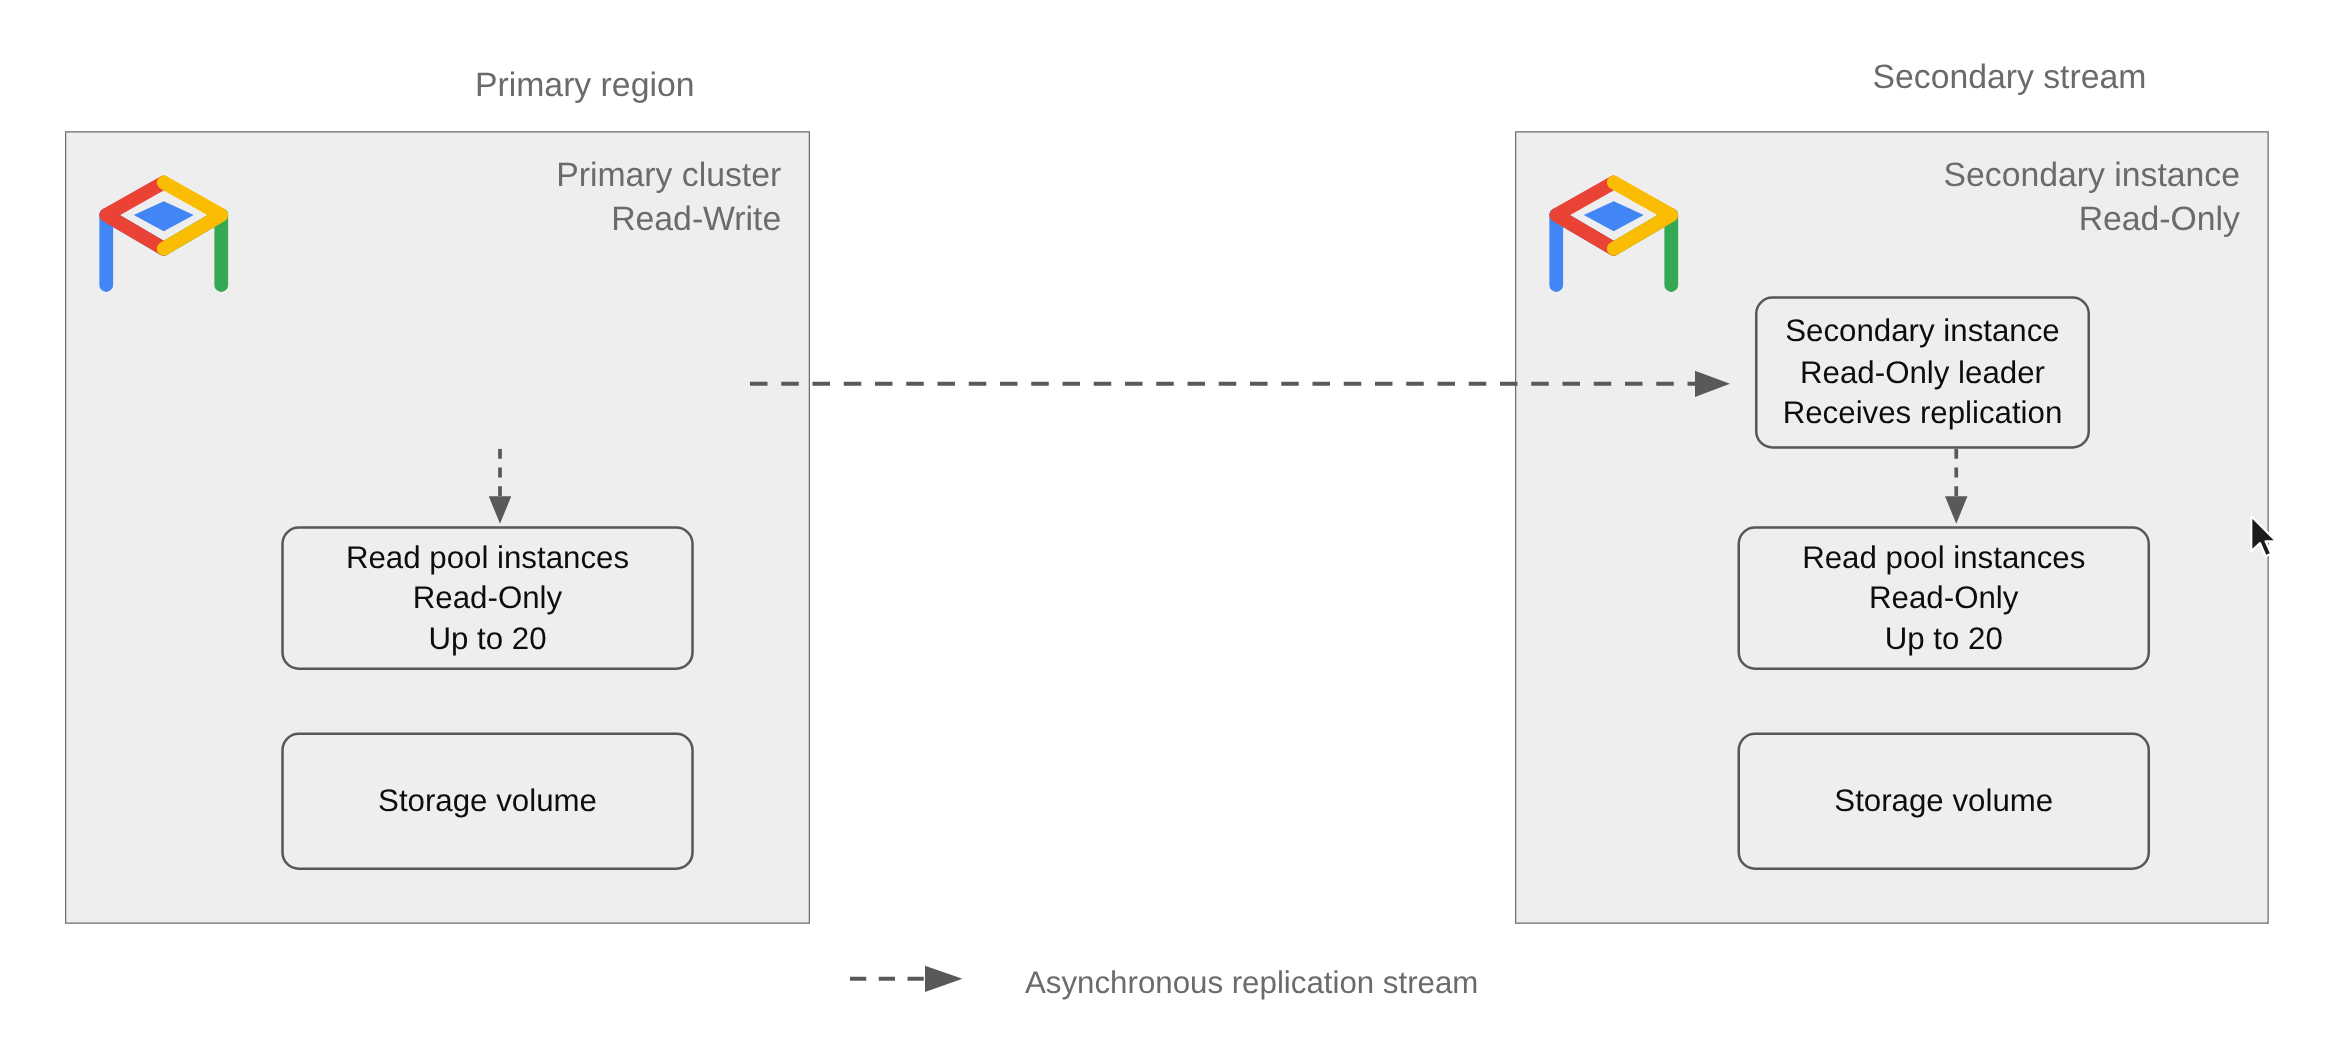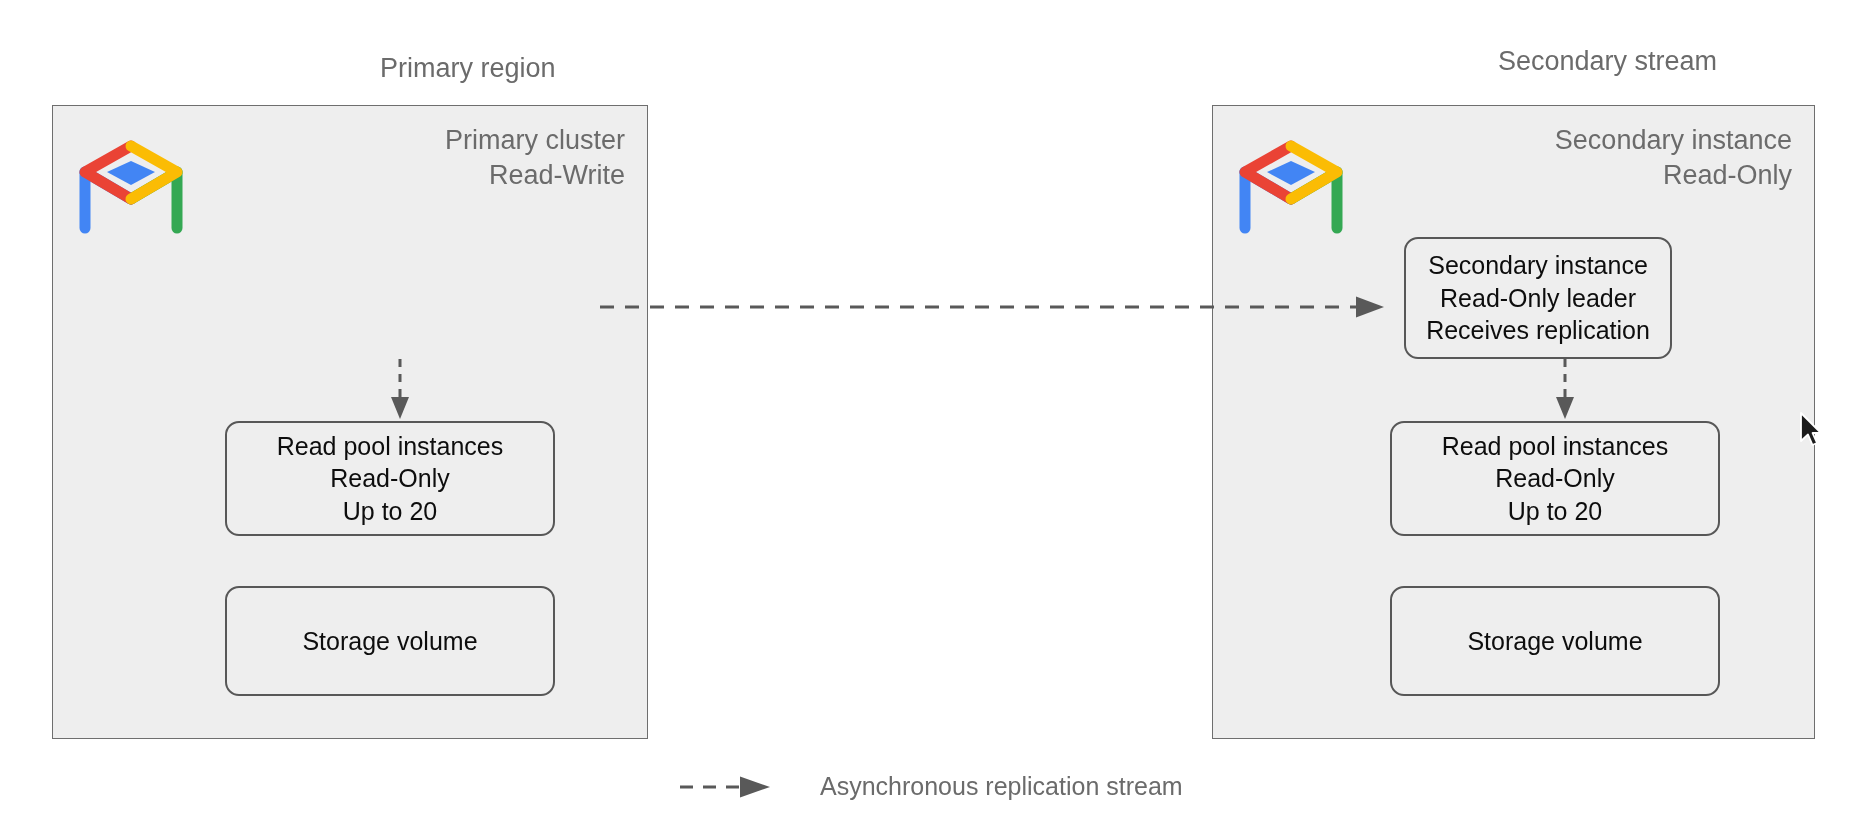--- a/index.html
+++ b/index.html
@@ -101,21 +101,21 @@
     width: 790px;
     height: 24px;
   }
 
   
   #legend {
     position: absolute;
     left: 678px;
     top: 772px;
     display: flex;
-    align-items: center;
+    align-items: flex-start;
     gap: 44px;
   }
   #legend-arrow { width: 98px; height: 22px; display: block; }
   #legend-label {
     color: #6b6b6b;
     font-size: 25px;
     white-space: nowrap;
   }
 
   

